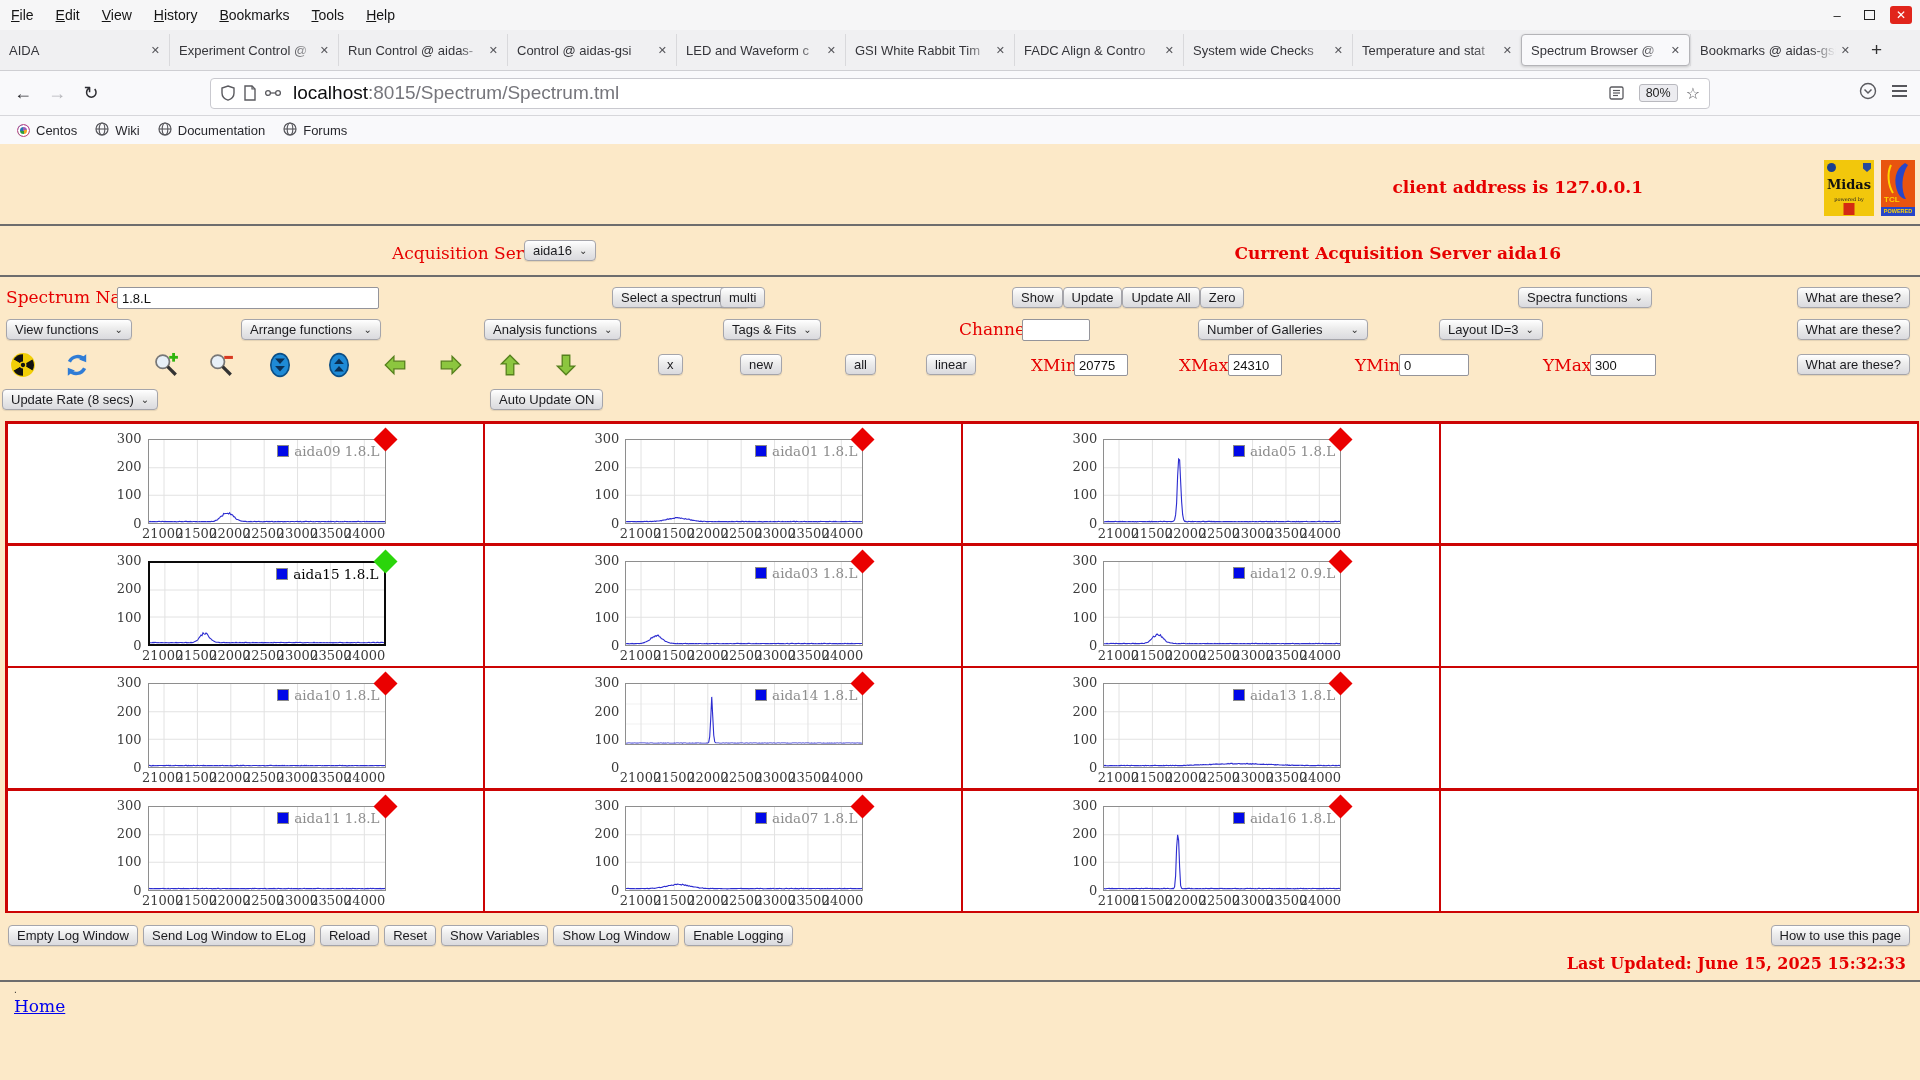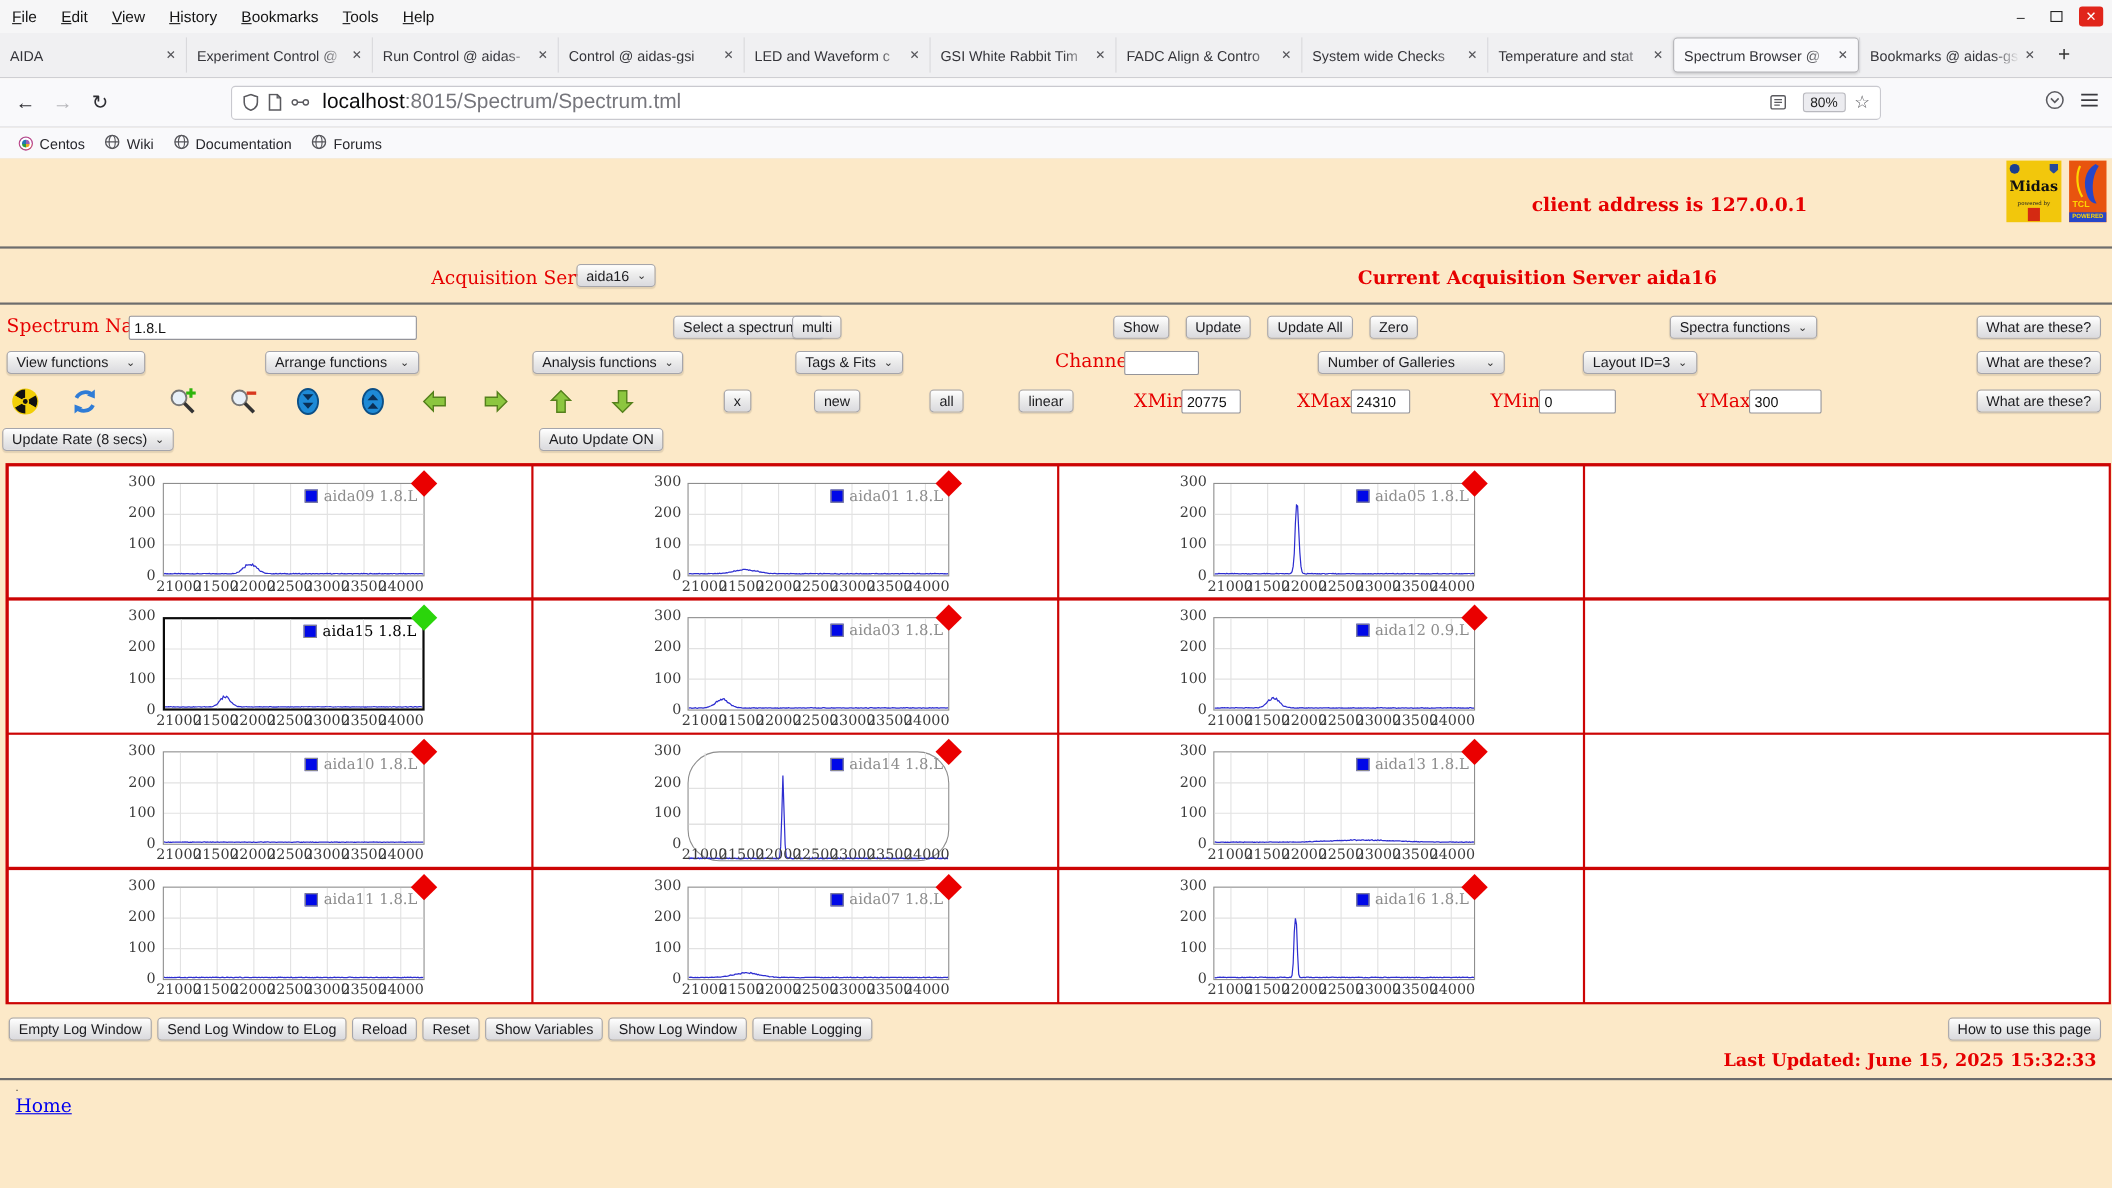--- a/index.html
+++ b/index.html
@@ -36,21 +36,21 @@
   .bm{display:flex;align-items:center;gap:6px;padding:2px 9px;font-size:13px;color:#28282d;}
   .centos-dot{width:13px;height:13px;border-radius:50%;
     background:conic-gradient(#9c5fb5 0 25%,#efa724 0 50%,#2b9f3e 0 75%,#2478b5 0);
     box-shadow:inset 0 0 0 2px #fff;border:1px solid #b48;box-sizing:border-box;}
   
   .page{position:absolute;top:144px;left:0;width:1920px;height:936px;background:#fce9c8;}
   .serif-red{font-family:"DejaVu Serif",serif;color:#e60000;}
   .rule{position:absolute;left:0;right:0;height:2px;background:#6d6d6d;}
   .page-title{position:absolute;left:8px;top:30px;font:bold 20px "DejaVu Serif",serif;color:#e60000;}
   .client-addr{position:absolute;right:277px;top:33px;font:bold 17px "DejaVu Serif",serif;color:#e60000;}
-  .logos{position:absolute;right:5px;top:2px;display:flex;gap:7px;padding-left:16px;}
+  .logos{position:absolute;right:5px;top:16px;display:flex;gap:7px;padding-left:16px;}
   .midas-logo{width:50px;height:56px;background:#f2c70c;position:relative;font-family:"DejaVu Serif",serif;}
   .midas-word{position:absolute;top:17px;left:0;right:0;text-align:center;font-weight:bold;font-size:13px;color:#111;}
   .midas-b1{position:absolute;left:3px;top:3px;width:9px;height:9px;border-radius:50%;background:#1b3f8f;}
   .midas-b2{position:absolute;right:3px;top:3px;width:8px;height:9px;background:#274a9a;clip-path:polygon(0 0,100% 0,100% 60%,50% 100%,0 60%);}
   .midas-pow{position:absolute;bottom:14px;left:0;right:0;text-align:center;font-size:5px;color:#222;}
   .midas-tcl{position:absolute;bottom:1px;left:50%;transform:translateX(-50%);width:11px;height:12px;background:#d42a12;}
   .tcl-logo{width:34px;height:56px;background:#e8540f;position:relative;overflow:hidden;}
   .tcl-word{position:absolute;bottom:12px;left:3px;font:bold 8px "Liberation Sans",sans-serif;color:#ffd400;}
   .tcl-bar{position:absolute;bottom:0;left:0;right:0;height:9px;background:#2746c8;color:#ffd400;
     font:bold 5.5px "Liberation Sans",sans-serif;text-align:center;line-height:9px;}
@@ -58,21 +58,21 @@
   .acq-current{position:absolute;right:359px;top:99px;font-weight:bold;font-size:17px;}
   .ctl-row{position:absolute;left:0;right:0;height:26px;}
   .lbl{position:absolute;font-size:17px;font-family:"DejaVu Serif",serif;color:#e60000;top:1px;}
   .gtk-btn{display:inline-flex;align-items:center;gap:5px;background:linear-gradient(#ffffff,#ececec 45%,#dadade);
     border:1px solid #a5a5ab;border-radius:4px;padding:2px 8px;font-size:13px;color:#1b1b1f;
     box-shadow:0 1px 1px rgba(0,0,0,.10);white-space:nowrap;}
   .chev{font-size:10px;color:#333;margin-left:2px;}
   .gtk-input{background:#fff;border:1px solid #94949a;border-radius:2px;padding:2px 4px;font-size:13px;
     font-family:"Liberation Sans",sans-serif;color:#111;height:16px;box-sizing:content-box;}
   .abs{position:absolute;}
-  .btn-group{display:inline-flex;gap:15px;}
+  .btn-group{display:inline-flex;gap:0;}
   .ico{position:absolute;width:26px;height:26px;top:4px;}
   
   .gallery{position:absolute;top:277px;left:5px;width:1914px;height:492px;box-sizing:border-box;
     background:#cc0404;display:grid;grid-template-columns:repeat(4,1fr);grid-template-rows:repeat(4,1fr);
     gap:2.5px;padding:2.5px;}
   .gcell{background:#ffffff;position:relative;overflow:hidden;}
   .frame{position:absolute;border:1.5px solid #8e8e8e;background:#fff;box-sizing:border-box;}
   .frame.selected{border:2.5px solid #0a0a0a;}
   .ytick,.xtick{position:absolute;font:13px "DejaVu Serif",serif;color:#3c3c3c;}
   .ytick{text-align:right;}
@@ -628,21 +628,21 @@
         <span class="xtick" style="left: 265.802px; width: 48px; top: 102px;">23000</span>
         <span class="xtick" style="left: 299.465px; width: 48px; top: 102px;">23500</span>
         <span class="xtick" style="left: 333.129px; width: 48px; top: 102px;">24000</span>
         <span class="marker red" style="left: 369px; top: 7px;"></span>
       </div>
       <div class="gcell">
         <span class="ytick" style="left: 94px; width: 40px; top: 92px;">0</span>
         <span class="ytick" style="left: 94px; width: 40px; top: 63.6667px;">100</span>
         <span class="ytick" style="left: 94px; width: 40px; top: 35.3333px;">200</span>
         <span class="ytick" style="left: 94px; width: 40px; top: 7px;">300</span>
-        <div class="frame" style="left: 140px; top: 15px; width: 238px; height: 100px; border-radius: 29px;"><svg width="100%" height="100%" viewBox="0 0 234 81" preserveAspectRatio="none">
+        <div class="frame" style="left: 140px; top: 15px; width: 238px; height: 62px;"><svg width="100%" height="100%" viewBox="0 0 234 81" preserveAspectRatio="none">
             <line x1="14.9" y1="0" x2="14.9" y2="81" stroke="#e2e2e2" stroke-width="1"></line>
             <line x1="48.0" y1="0" x2="48.0" y2="81" stroke="#e2e2e2" stroke-width="1"></line>
             <line x1="81.1" y1="0" x2="81.1" y2="81" stroke="#e2e2e2" stroke-width="1"></line>
             <line x1="114.2" y1="0" x2="114.2" y2="81" stroke="#e2e2e2" stroke-width="1"></line>
             <line x1="147.3" y1="0" x2="147.3" y2="81" stroke="#e2e2e2" stroke-width="1"></line>
             <line x1="180.4" y1="0" x2="180.4" y2="81" stroke="#e2e2e2" stroke-width="1"></line>
             <line x1="213.5" y1="0" x2="213.5" y2="81" stroke="#e2e2e2" stroke-width="1"></line>
             <line x1="0" y1="27" x2="234" y2="27" stroke="#e2e2e2"></line>
             <line x1="0" y1="54" x2="234" y2="54" stroke="#e2e2e2"></line>
             <polyline points="0,79.8 1,79.8 2,79.4 3,79.6 4,79.5 5,79.7 6,79.5 7,79.8 8,79.5 9,79.4 10,79.8 11,79.4 12,79.8 13,79.6 14,79.4 15,79.6 16,79.5 17,79.5 18,79.5 19,79.4 20,79.8 21,79.5 22,79.8 23,79.8 24,79.6 25,79.5 26,79.5 27,79.8 28,79.7 29,79.7 30,79.9 31,79.8 32,79.6 33,79.7 34,79.6 35,79.5 36,79.7 37,79.4 38,79.8 39,79.6 40,79.7 41,79.6 42,79.6 43,79.8 44,79.7 45,79.8 46,79.9 47,79.9 48,79.6 49,79.7 50,79.5 51,79.5 52,79.5 53,79.8 54,79.5 55,79.4 56,79.9 57,79.5 58,79.6 59,79.5 60,79.7 61,79.7 62,79.7 63,79.5 64,79.8 65,79.8 66,79.4 67,79.7 68,79.8 69,79.4 70,79.6 71,79.4 72,79.6 73,79.8 74,79.5 75,79.7 76,79.8 77,79.8 78,79.8 79,79.9 80,79.6 81,79.8 82,78.8 83,71.0 84,47.1 85,17.4 86,43.6 87,69.2 88,78.2 89,79.4 90,79.4 91,79.4 92,79.4 93,79.7 94,79.9 95,79.8 96,79.6 97,79.6 98,79.8 99,79.4 100,79.6 101,79.9 102,79.6 103,79.8 104,79.5 105,79.5 106,79.6 107,79.7 108,79.5 109,79.9 110,79.8 111,79.5 112,79.8 113,79.6 114,79.4 115,79.4 116,79.6 117,79.7 118,79.8 119,79.4 120,79.5 121,79.9 122,79.8 123,79.5 124,79.5 125,79.7 126,79.5 127,79.5 128,79.6 129,79.6 130,79.7 131,79.7 132,79.5 133,79.9 134,79.8 135,79.4 136,79.8 137,79.6 138,79.6 139,79.7 140,79.5 141,79.8 142,79.5 143,79.5 144,79.4 145,79.7 146,79.5 147,79.5 148,79.8 149,79.7 150,79.6 151,79.5 152,79.5 153,79.7 154,79.6 155,79.5 156,79.5 157,79.6 158,79.6 159,79.8 160,79.4 161,79.7 162,79.8 163,79.8 164,79.8 165,79.6 166,79.6 167,79.5 168,79.5 169,79.5 170,79.7 171,79.5 172,79.5 173,79.5 174,79.8 175,79.5 176,79.5 177,79.7 178,79.5 179,79.6 180,79.4 181,79.5 182,79.8 183,79.7 184,79.6 185,79.7 186,79.8 187,79.6 188,79.8 189,79.7 190,79.5 191,79.4 192,79.6 193,79.6 194,79.7 195,79.7 196,79.6 197,79.7 198,79.9 199,79.8 200,79.5 201,79.7 202,79.5 203,79.7 204,79.5 205,79.7 206,79.8 207,79.5 208,79.7 209,79.5 210,79.5 211,79.7 212,79.6 213,79.5 214,79.7 215,79.7 216,79.5 217,79.8 218,79.6 219,79.6 220,79.4 221,79.5 222,79.4 223,79.8 224,79.6 225,79.5 226,79.8 227,79.5 228,79.7 229,79.6 230,79.6 231,79.9 232,79.4 233,79.7 234,79.8 " fill="none" stroke="#2d2dd0" stroke-width="1.1"></polyline>

